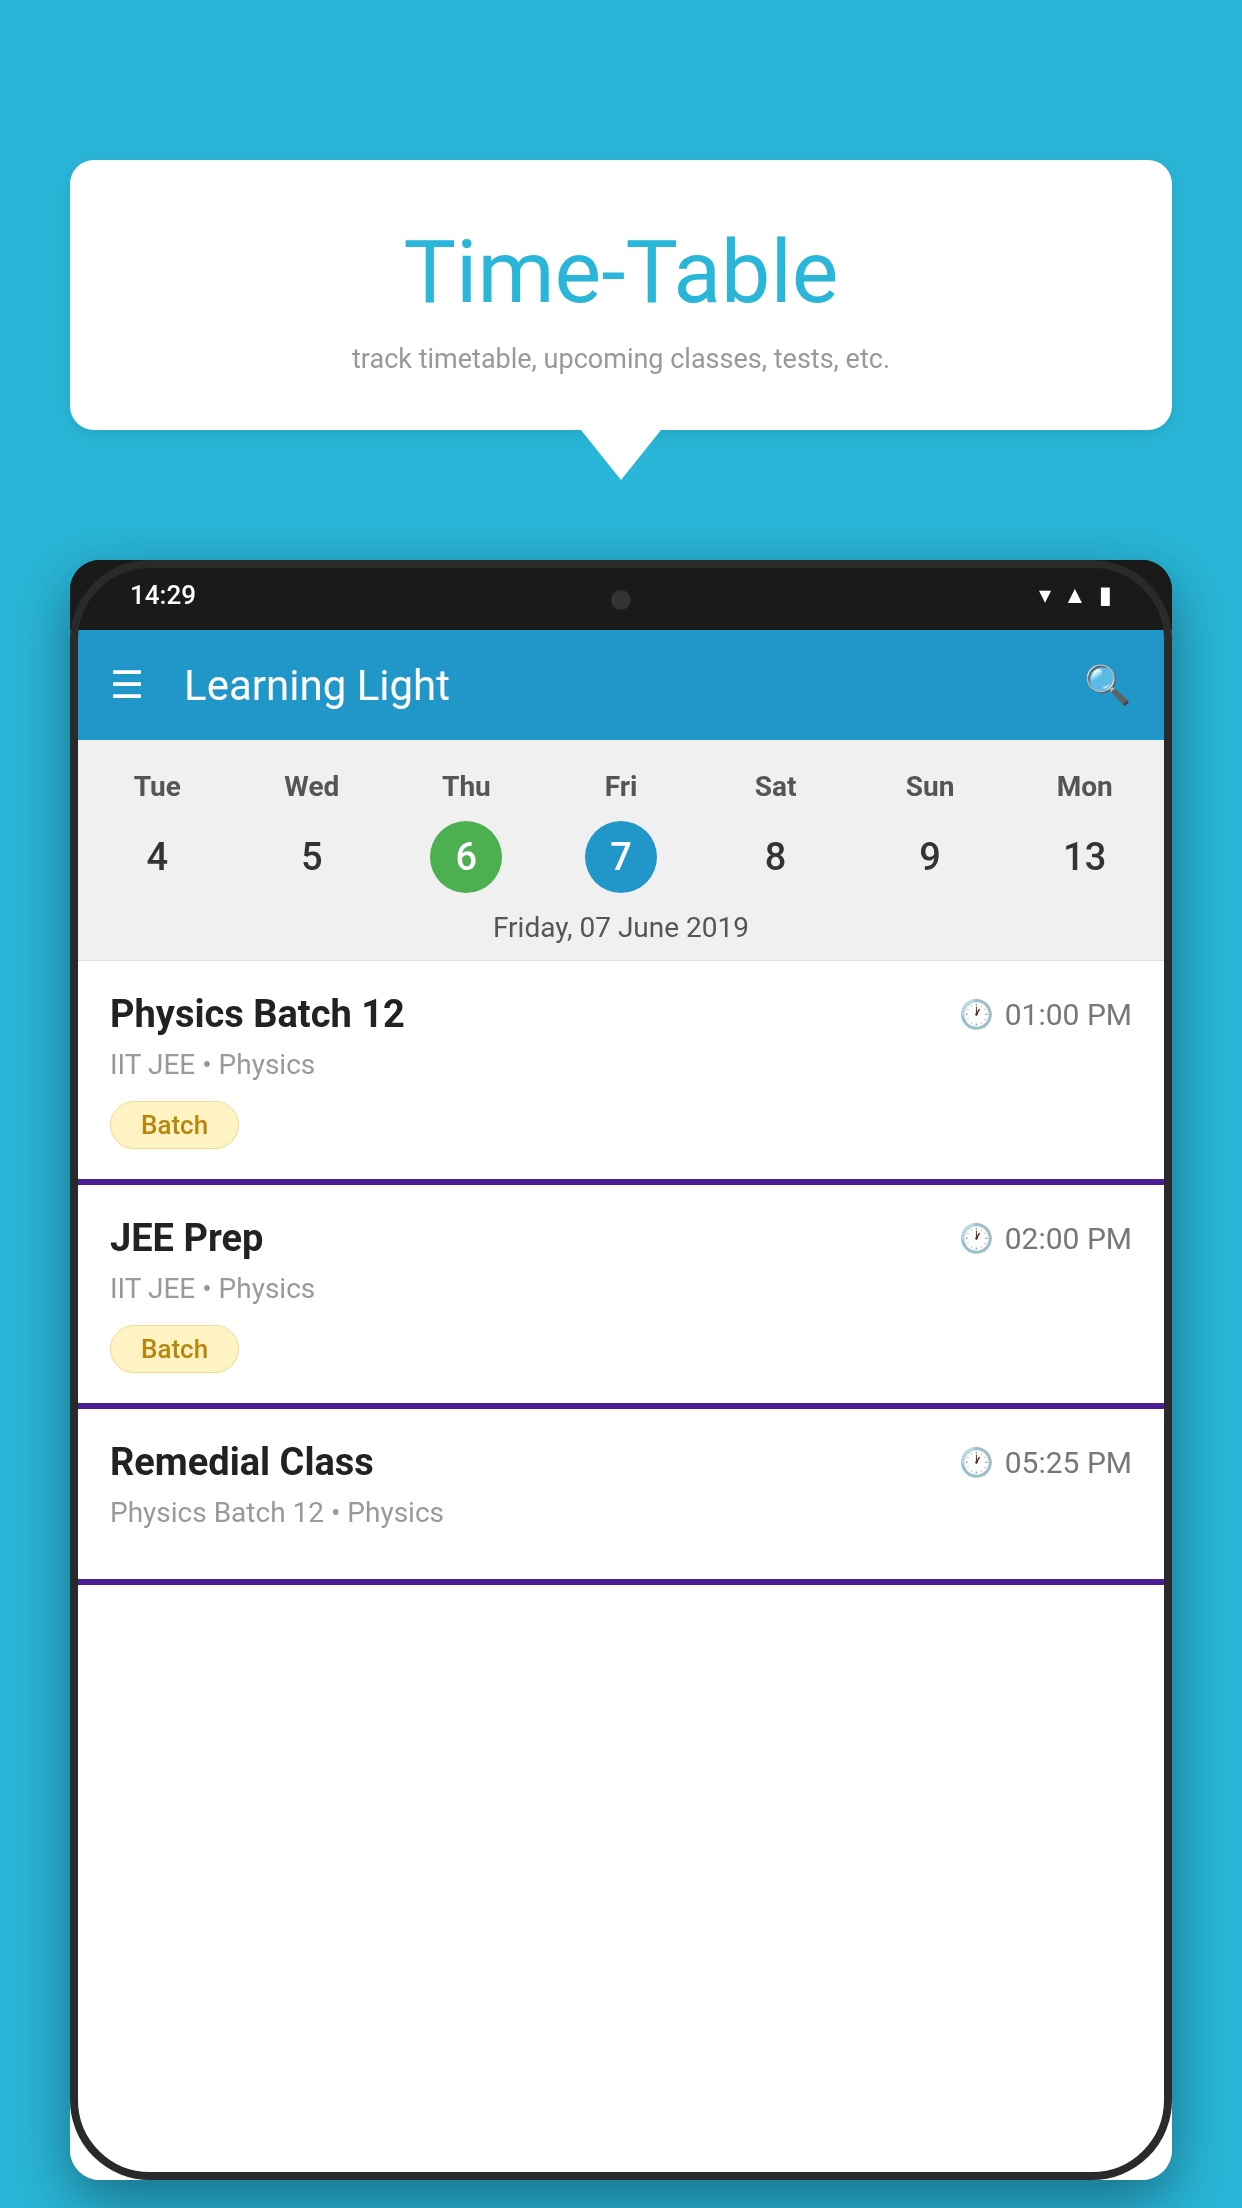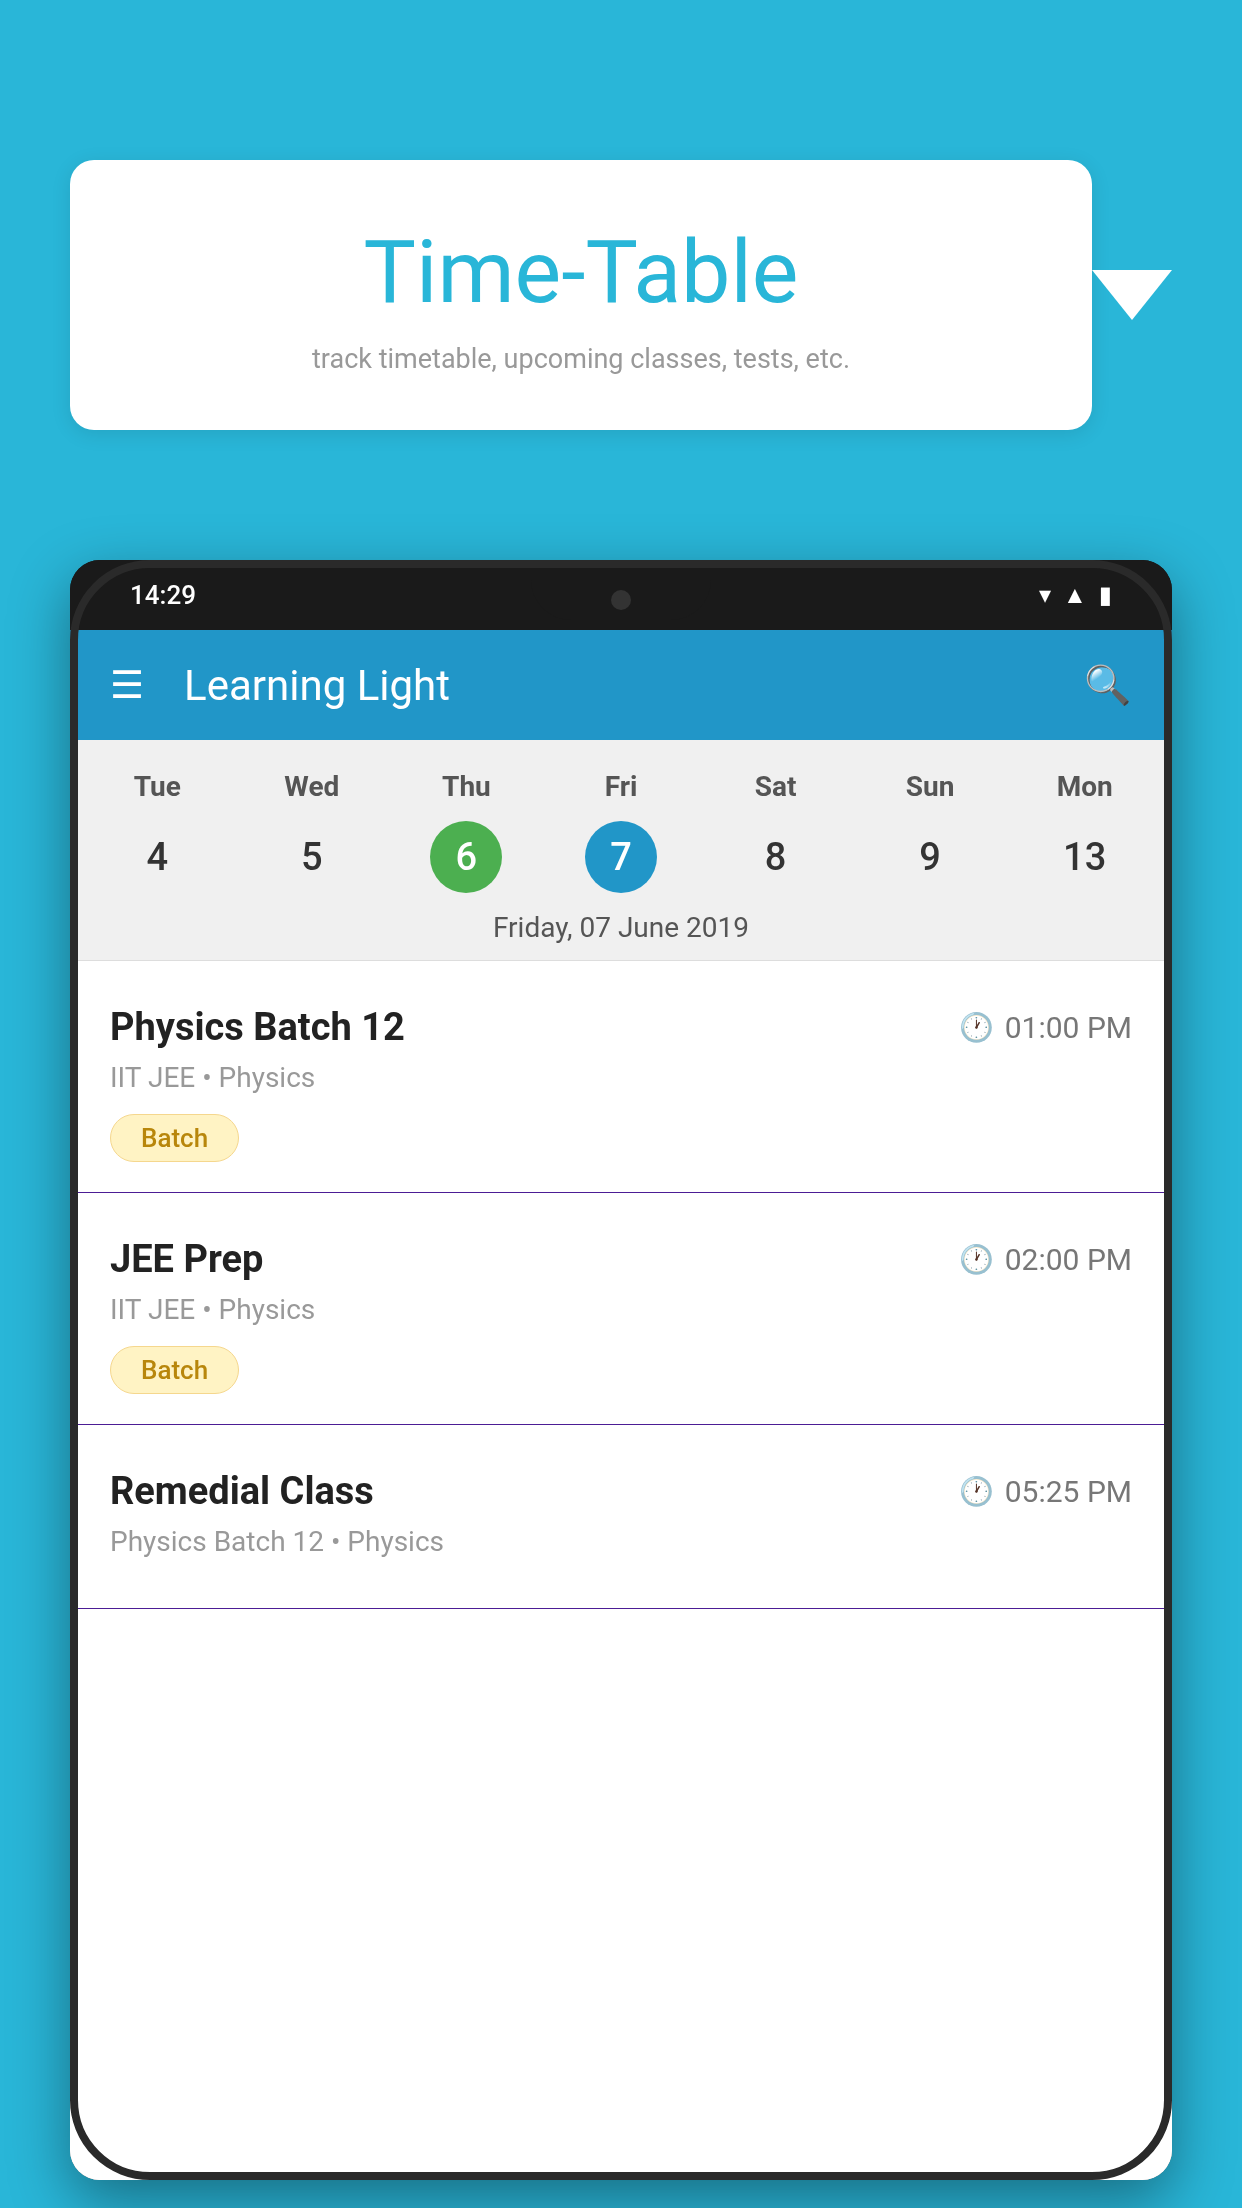--- a/index.html
+++ b/index.html
@@ -14,21 +14,21 @@
       position: relative;
     }
 
     
     .speech-bubble-wrap {
       position: absolute;
       top: 160px;
       left: 70px;
       right: 70px;
       display: flex;
-      flex-direction: row;
+      flex-direction: column;
       align-items: center;
     }
 
     .speech-bubble {
       background: white;
       border-radius: 24px;
       padding: 60px 70px 55px;
       text-align: center;
       width: 100%;
       box-shadow: 0 4px 20px rgba(0,0,0,0.1);
@@ -219,22 +219,22 @@
     }
 
     
     .schedule-list {
       background: white;
       overflow-y: auto;
       height: calc(100% - 330px);
     }
 
     .schedule-item {
-      border-bottom: 1px solid #4c1d95;
-      padding: 44px 40px 30px;
+      border-bottom: 6px solid #4c1d95;
+      padding: 31px 40px 30px;
       background: white;
     }
 
     .item-header {
       display: flex;
       align-items: center;
       justify-content: space-between;
       margin-bottom: 12px;
     }
 

